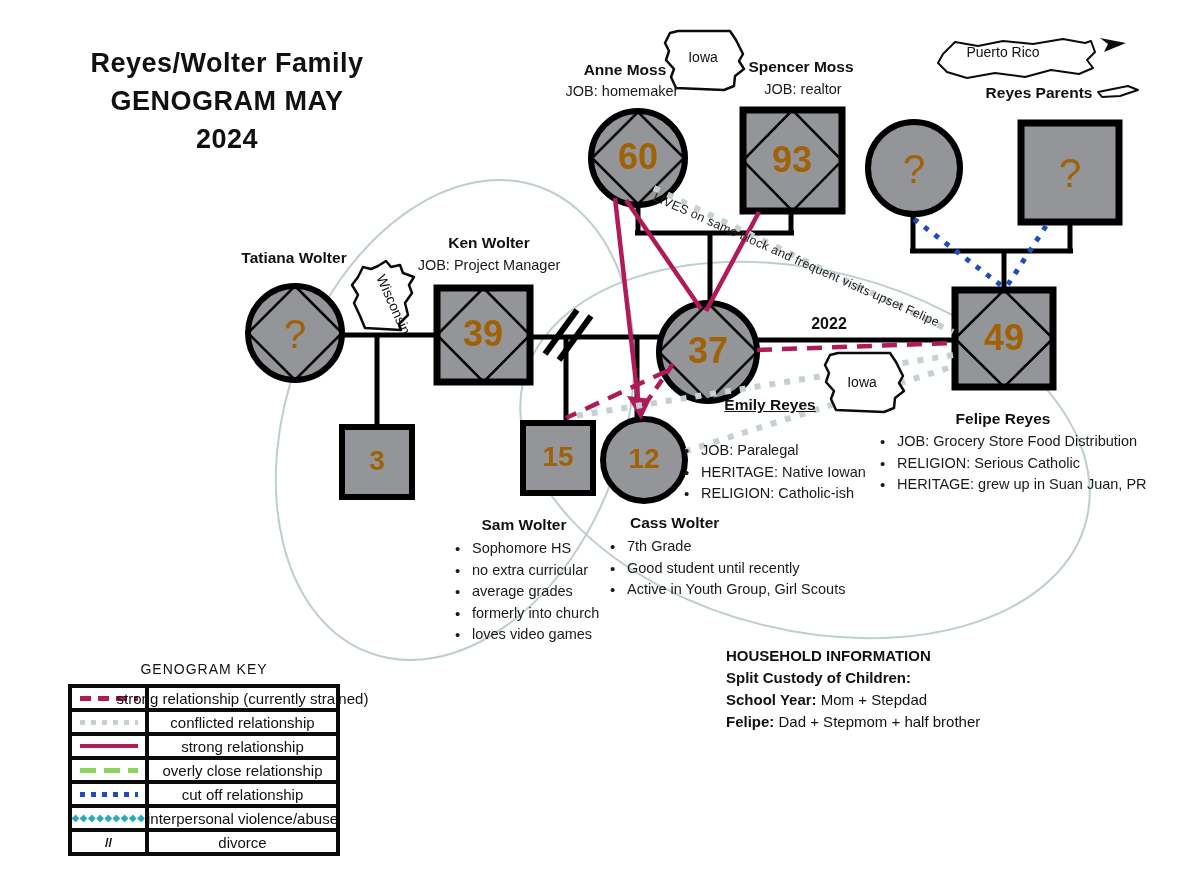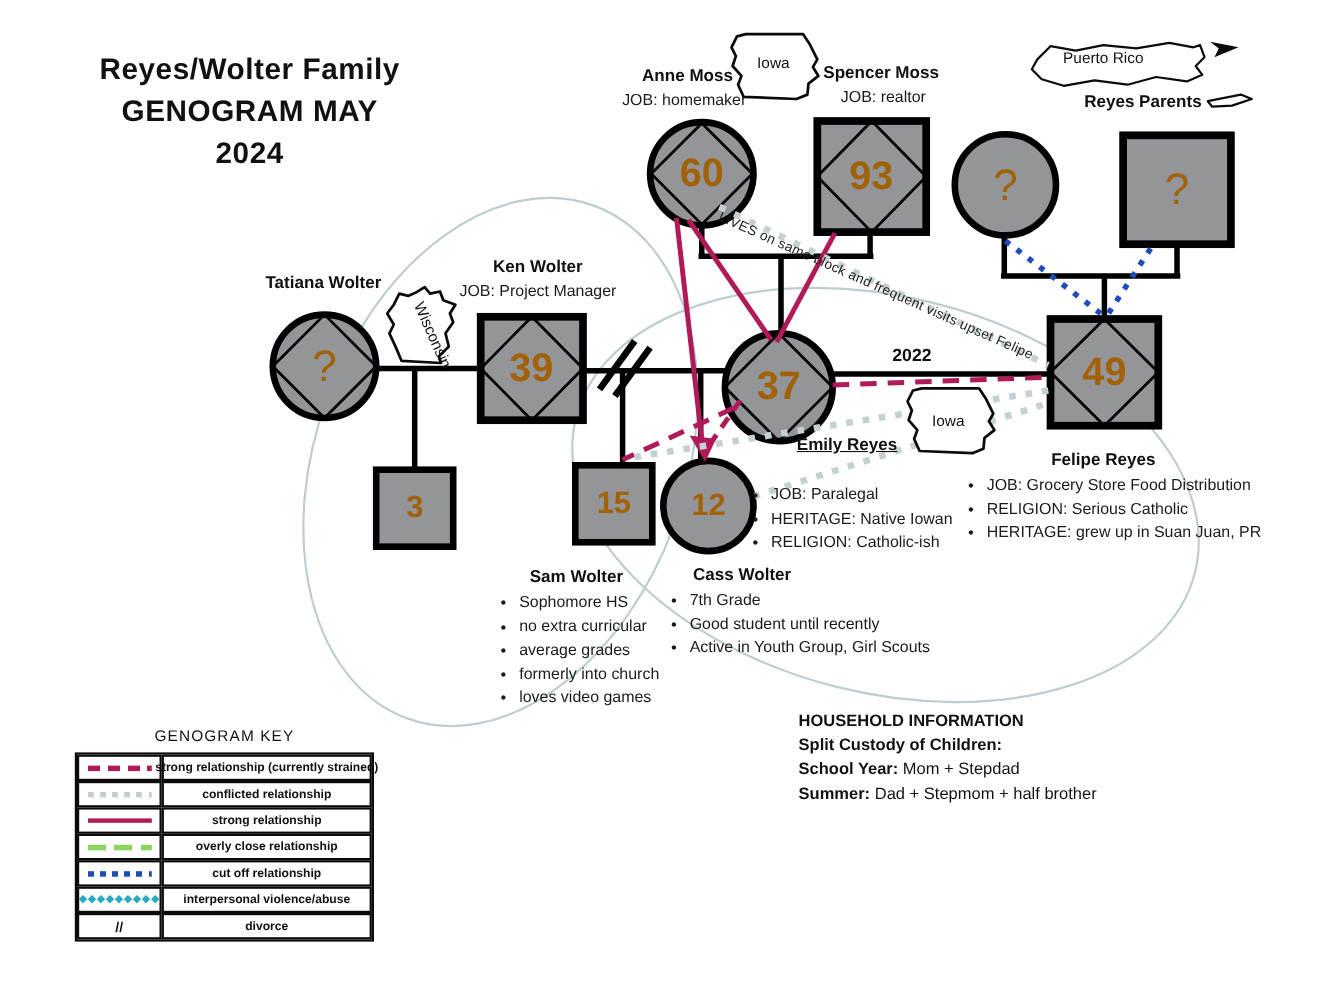--- a/index.html
+++ b/index.html
@@ -18,21 +18,21 @@
   .bullets li{position:relative;padding-left:17px;white-space:nowrap;}
   .bullets li::before{content:"•";position:absolute;left:0;top:0;font-size:15px;}
   .maplabel{font-size:14px;color:#111;}
   .year{font-size:16px;font-weight:bold;}
   .lives{font-size:12.5px;color:#222;transform-origin:0 0;transform:rotate(24deg);letter-spacing:.3px;}
   .household{font-size:15px;line-height:22px;}
   .household .hl{font-weight:bold;}
   .keytitle{font-size:14px;letter-spacing:1px;}
   .keytable{display:grid;grid-template-columns:77px 191px;border:2px solid #0b0b0b;}
   .kcell{border:2px solid #0b0b0b;height:20px;display:flex;align-items:center;justify-content:center;}
-  .klabel{font-size:11px;white-space:nowrap;font-weight:bold;}
+  .klabel{font-size:15px;white-space:nowrap;}
   .swatch{width:58px;height:6px;}
   .sw-strained{background:repeating-linear-gradient(90deg,#b01a58 0 11px,transparent 11px 18px);height:5px;}
   .sw-conflicted{background:repeating-linear-gradient(90deg,#c5d0d3 0 5px,transparent 5px 11px);height:5px;}
   .sw-strong{background:#b01a58;height:4px;}
   .sw-close{background:repeating-linear-gradient(90deg,#8ad65c 0 16px,transparent 16px 24px);height:5px;}
   .sw-cutoff{background:repeating-linear-gradient(90deg,#1e4cba 0 5px,transparent 5px 11px);height:5px;}
   .sw-violence{color:#2ba9c1;font-size:10px;letter-spacing:.5px;line-height:10px;}
   .sw-divorce{font-size:13px;font-weight:bold;}
 </style>
 </head>
@@ -194,21 +194,21 @@
   <div class="abs num num-small" style="left:558px;top:458px;">15</div>
   <div class="abs num num-small" style="left:644px;top:460px;">12</div>
 
   <div class="abs cx year" style="left:829px;top:315px;">2022</div>
   <div class="abs lives" style="left:657px;top:190px;">LIVES on same block and frequent visits upset Felipe</div>
 
   <div class="abs household" style="left:726px;top:645px;">
     <div class="hl">HOUSEHOLD INFORMATION</div>
     <div class="hl">Split Custody of Children:</div>
     <div><span class="hl">School Year:</span><span> Mom + Stepdad</span></div>
-    <div><span class="hl">Summer:</span><span> Dad + Stepmom + half brother</span></div>
+    <div><span class="hl">Felipe:</span><span> Dad + Stepmom + half brother</span></div>
   </div>
 
   <div class="abs cx keytitle" style="left:204px;top:661px;">GENOGRAM KEY</div>
   <div class="abs keytable" style="left:68px;top:684px;">
     <div class="kcell">
         <div class="swatch sw-strained"></div>
       </div>
     <div class="kcell klabel">strong relationship (currently strained)</div>
     <div class="kcell">
         <div class="swatch sw-conflicted"></div>

